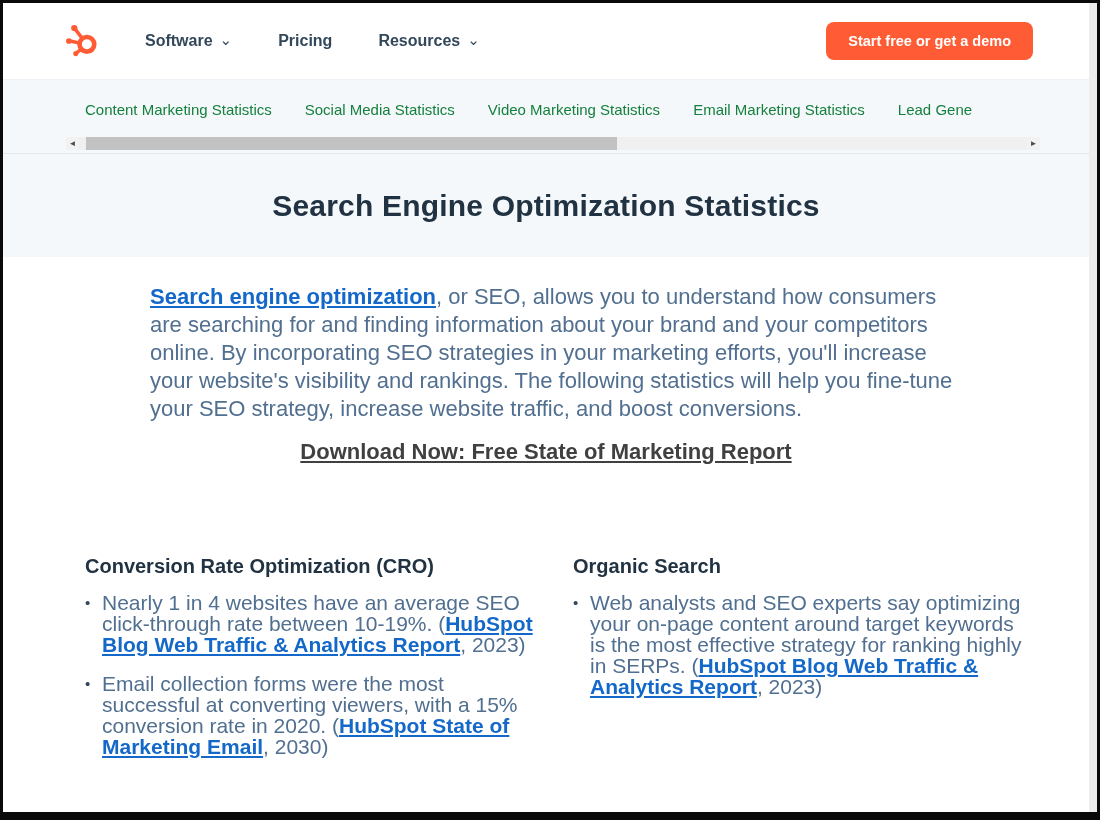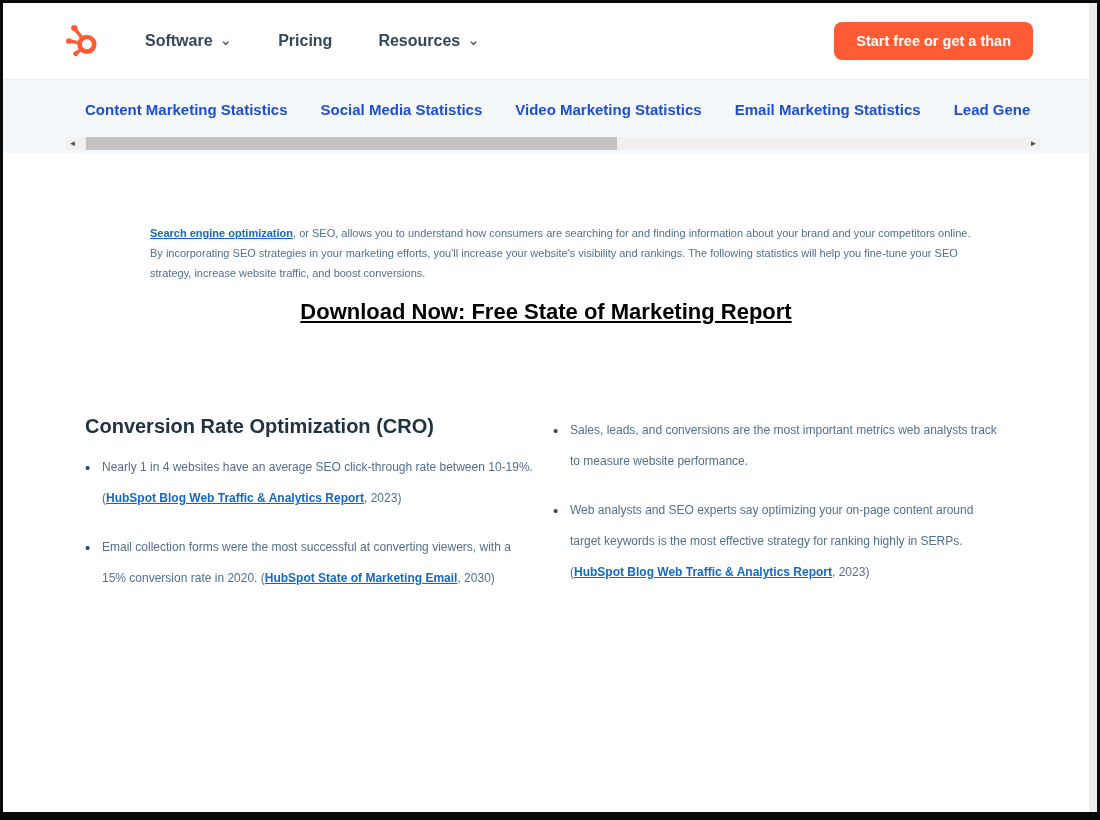--- a/index.html
+++ b/index.html
@@ -15,43 +15,43 @@
   .logo { width:36px; height:36px; flex:0 0 auto; cursor:pointer; }
   .main-nav { display:flex; align-items:flex-start; gap:46px; margin-left:44px; }
   .nav-item { display:flex; align-items:center; gap:7px; font-size:16px; font-weight:700; color:#33475b; cursor:pointer; }
   .chev { font-size:15px; color:#33475b; line-height:1; margin-top:-4px; font-weight:400; }
   .cta { margin-left:auto; background:#ff5c35; color:#ffffff; border:none; border-radius:8px;
          font-family:inherit; font-size:14.5px; font-weight:700; padding:11px 22px; cursor:pointer; }
 
   
   .subnav { position:relative; height:74px; background:#f5f8fb; border-top:1px solid #eef1f5; overflow:hidden; }
   .subnav-items { display:flex; gap:33px; padding:21px 0 0 82px; white-space:nowrap; }
-  .subnav-item { font-size:15px; font-weight:700; color:#1d4ed8; cursor:pointer; }
+  .subnav-item { font-size:15px; font-weight:400; color:#15803d; cursor:pointer; }
   .hscroll { position:absolute; left:63px; right:49px; bottom:3px; height:13px; display:flex; align-items:stretch; }
   .hs-arrow { width:13px; background:#f2f2f2; color:#4d4d4d; font-size:8px; line-height:13px; text-align:center; cursor:pointer; user-select:none; }
   .hs-track { flex:1; background:#f0f0f0; position:relative; }
   .hs-thumb { position:absolute; left:7px; top:0; bottom:0; width:56%; background:#c2c2c2; cursor:pointer; }
 
   
   .hero { height:104px; background:#f5f8fb; border-top:1px solid #e3e8ef; display:flex; align-items:center; justify-content:center; }
   .hero h1 { font-size:30px; font-weight:700; color:#213343; letter-spacing:0.2px; }
 
   
   .content { background:#ffffff; padding-top:26px; }
-  .intro { margin-left:147px; width:822px; font-size:11px; line-height:20px; color:#516f90;margin-top:44px; }
+  .intro { margin-left:147px; width:822px; font-size:22px; line-height:28px; color:#516f90; }
   a.link { color:#1368c9; text-decoration:underline; cursor:pointer; }
   .intro a.link { font-weight:700; }
   .download-row { text-align:center; margin-top:16px; }
-  .download-link { font-size:22px; font-weight:700; color:#000000; text-decoration:underline; cursor:pointer; }
+  .download-link { font-size:22px; font-weight:700; color:#404040; text-decoration:underline; cursor:pointer; }
 
-  .columns { display:flex; gap:18px; margin-top:90px; padding:0 64px 0 82px; }
+  .columns { display:flex; gap:38px; margin-top:90px; padding:0 64px 0 82px; }
   .col { width:450px; }
   .col h2 { font-size:20px; font-weight:700; color:#213343; margin-bottom:14px; }
   .col ul { list-style:none; padding-left:17px; }
-  .col li { position:relative; margin-bottom:18px; font-size:12px; line-height:31px; color:#516f90; }
+  .col li { position:relative; margin-bottom:18px; font-size:21px; line-height:21px; color:#516f90; }
   .col li::before { content:"\2022"; position:absolute; left:-17px; top:0; color:#33475b; font-size:15px; }
   .col li a.link { font-weight:700; }
 </style>
 </head>
 <body>
 
 <div class="frame">
   <div class="gutter"></div>
   <div class="window">
 
@@ -71,61 +71,64 @@
           <span class="chev">⌄</span>
         </div>
         <div class="nav-item">
           <span>Pricing</span>
         </div>
         <div class="nav-item">
           <span>Resources</span>
           <span class="chev">⌄</span>
         </div>
       </nav>
-      <button class="cta">Start free or get a than</button>
+      <button class="cta">Start free or get a demo</button>
     </div>
 
     <div class="subnav">
       <div class="subnav-items">
         <span class="subnav-item">Content Marketing Statistics</span>
         <span class="subnav-item">Social Media Statistics</span>
         <span class="subnav-item">Video Marketing Statistics</span>
         <span class="subnav-item">Email Marketing Statistics</span>
         <span class="subnav-item">Lead Gene</span>
       </div>
       <div class="hscroll">
         <div class="hs-arrow">◄</div>
         <div class="hs-track">
           <div class="hs-thumb"></div>
         </div>
         <div class="hs-arrow">►</div>
       </div>
     </div>
 
+    <div class="hero">
+      <h1>Search Engine Optimization Statistics</h1>
+    </div>
 
     <div class="content">
       <p class="intro"><a class="link">Search engine optimization</a><span>, or SEO, allows you to understand how consumers are searching for and finding information about your brand and your competitors online. By incorporating SEO strategies in your marketing efforts, you'll increase your website's visibility and rankings. The following statistics will help you fine-tune your SEO strategy, increase website traffic, and boost conversions.</span></p>
 
       <div class="download-row">
         <a class="download-link">Download Now: Free State of Marketing Report</a>
       </div>
 
       <div class="columns">
 
         <div class="col">
           <h2>Conversion Rate Optimization (CRO)</h2>
           <ul>
             <li><span>Nearly 1 in 4 websites have an average SEO click-through rate between 10-19%. (</span><a class="link">HubSpot Blog Web Traffic &amp; Analytics Report</a><span>, 2023)</span></li>
             <li><span>Email collection forms were the most successful at converting viewers, with a 15% conversion rate in 2020. (</span><a class="link">HubSpot State of Marketing Email</a><span>, 2030)</span></li>
           </ul>
         </div>
 
         <div class="col">
+          <h2>Organic Search</h2>
           <ul>
-            <li><span>Sales, leads, and conversions are the most important metrics web analysts track to measure website performance.</span></li>
             <li><span>Web analysts and SEO experts say optimizing your on-page content around target keywords is the most effective strategy for ranking highly in SERPs. (</span><a class="link">HubSpot Blog Web Traffic &amp; Analytics Report</a><span>, 2023)</span></li>
 
           </ul>
         </div>
 
       </div>
     </div>
 
   </div>
 </div>

